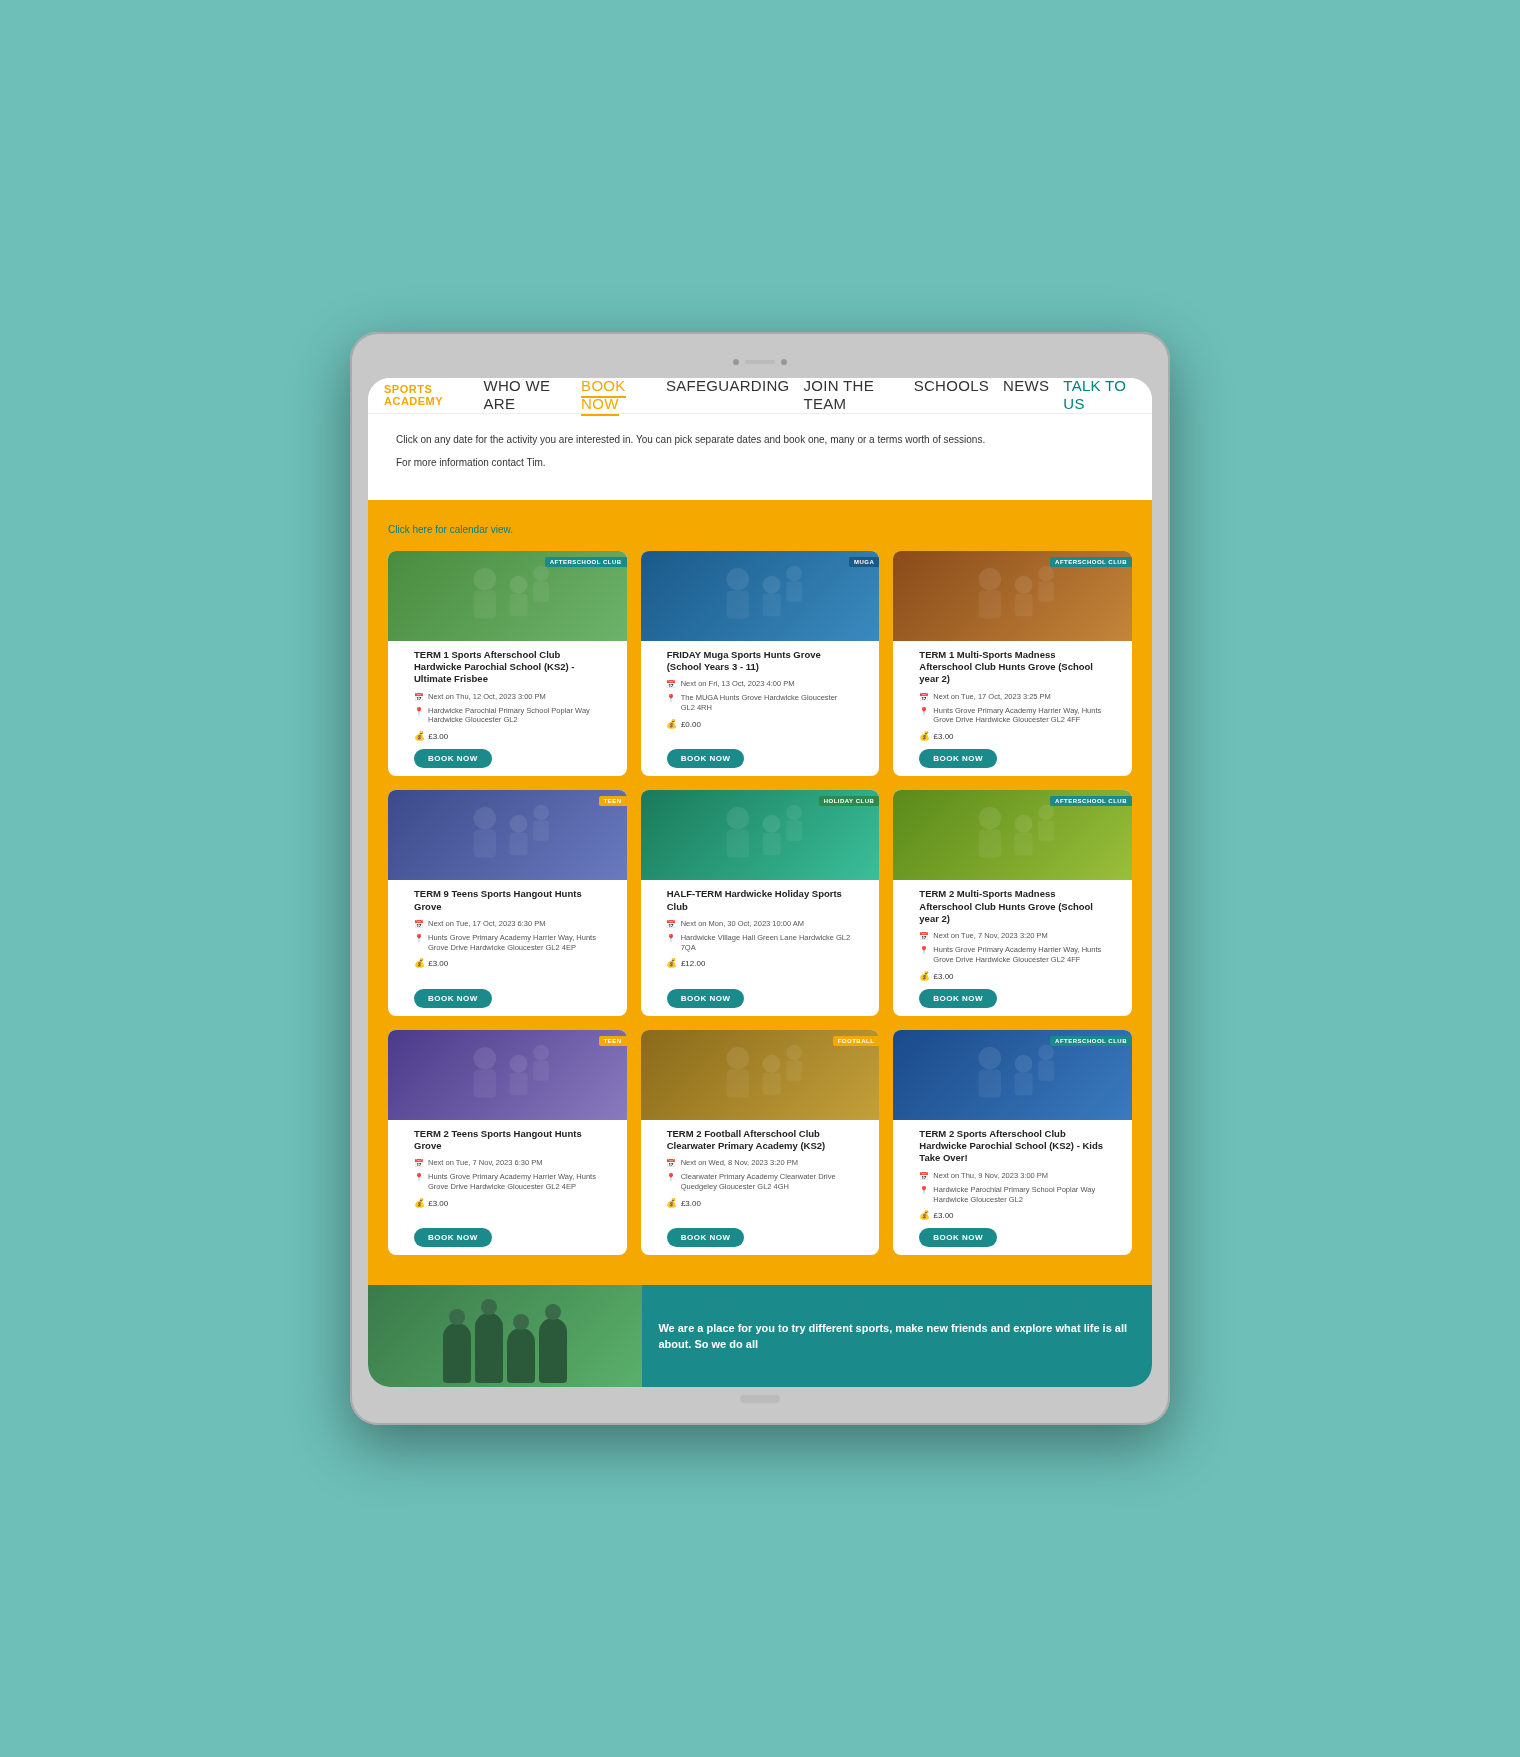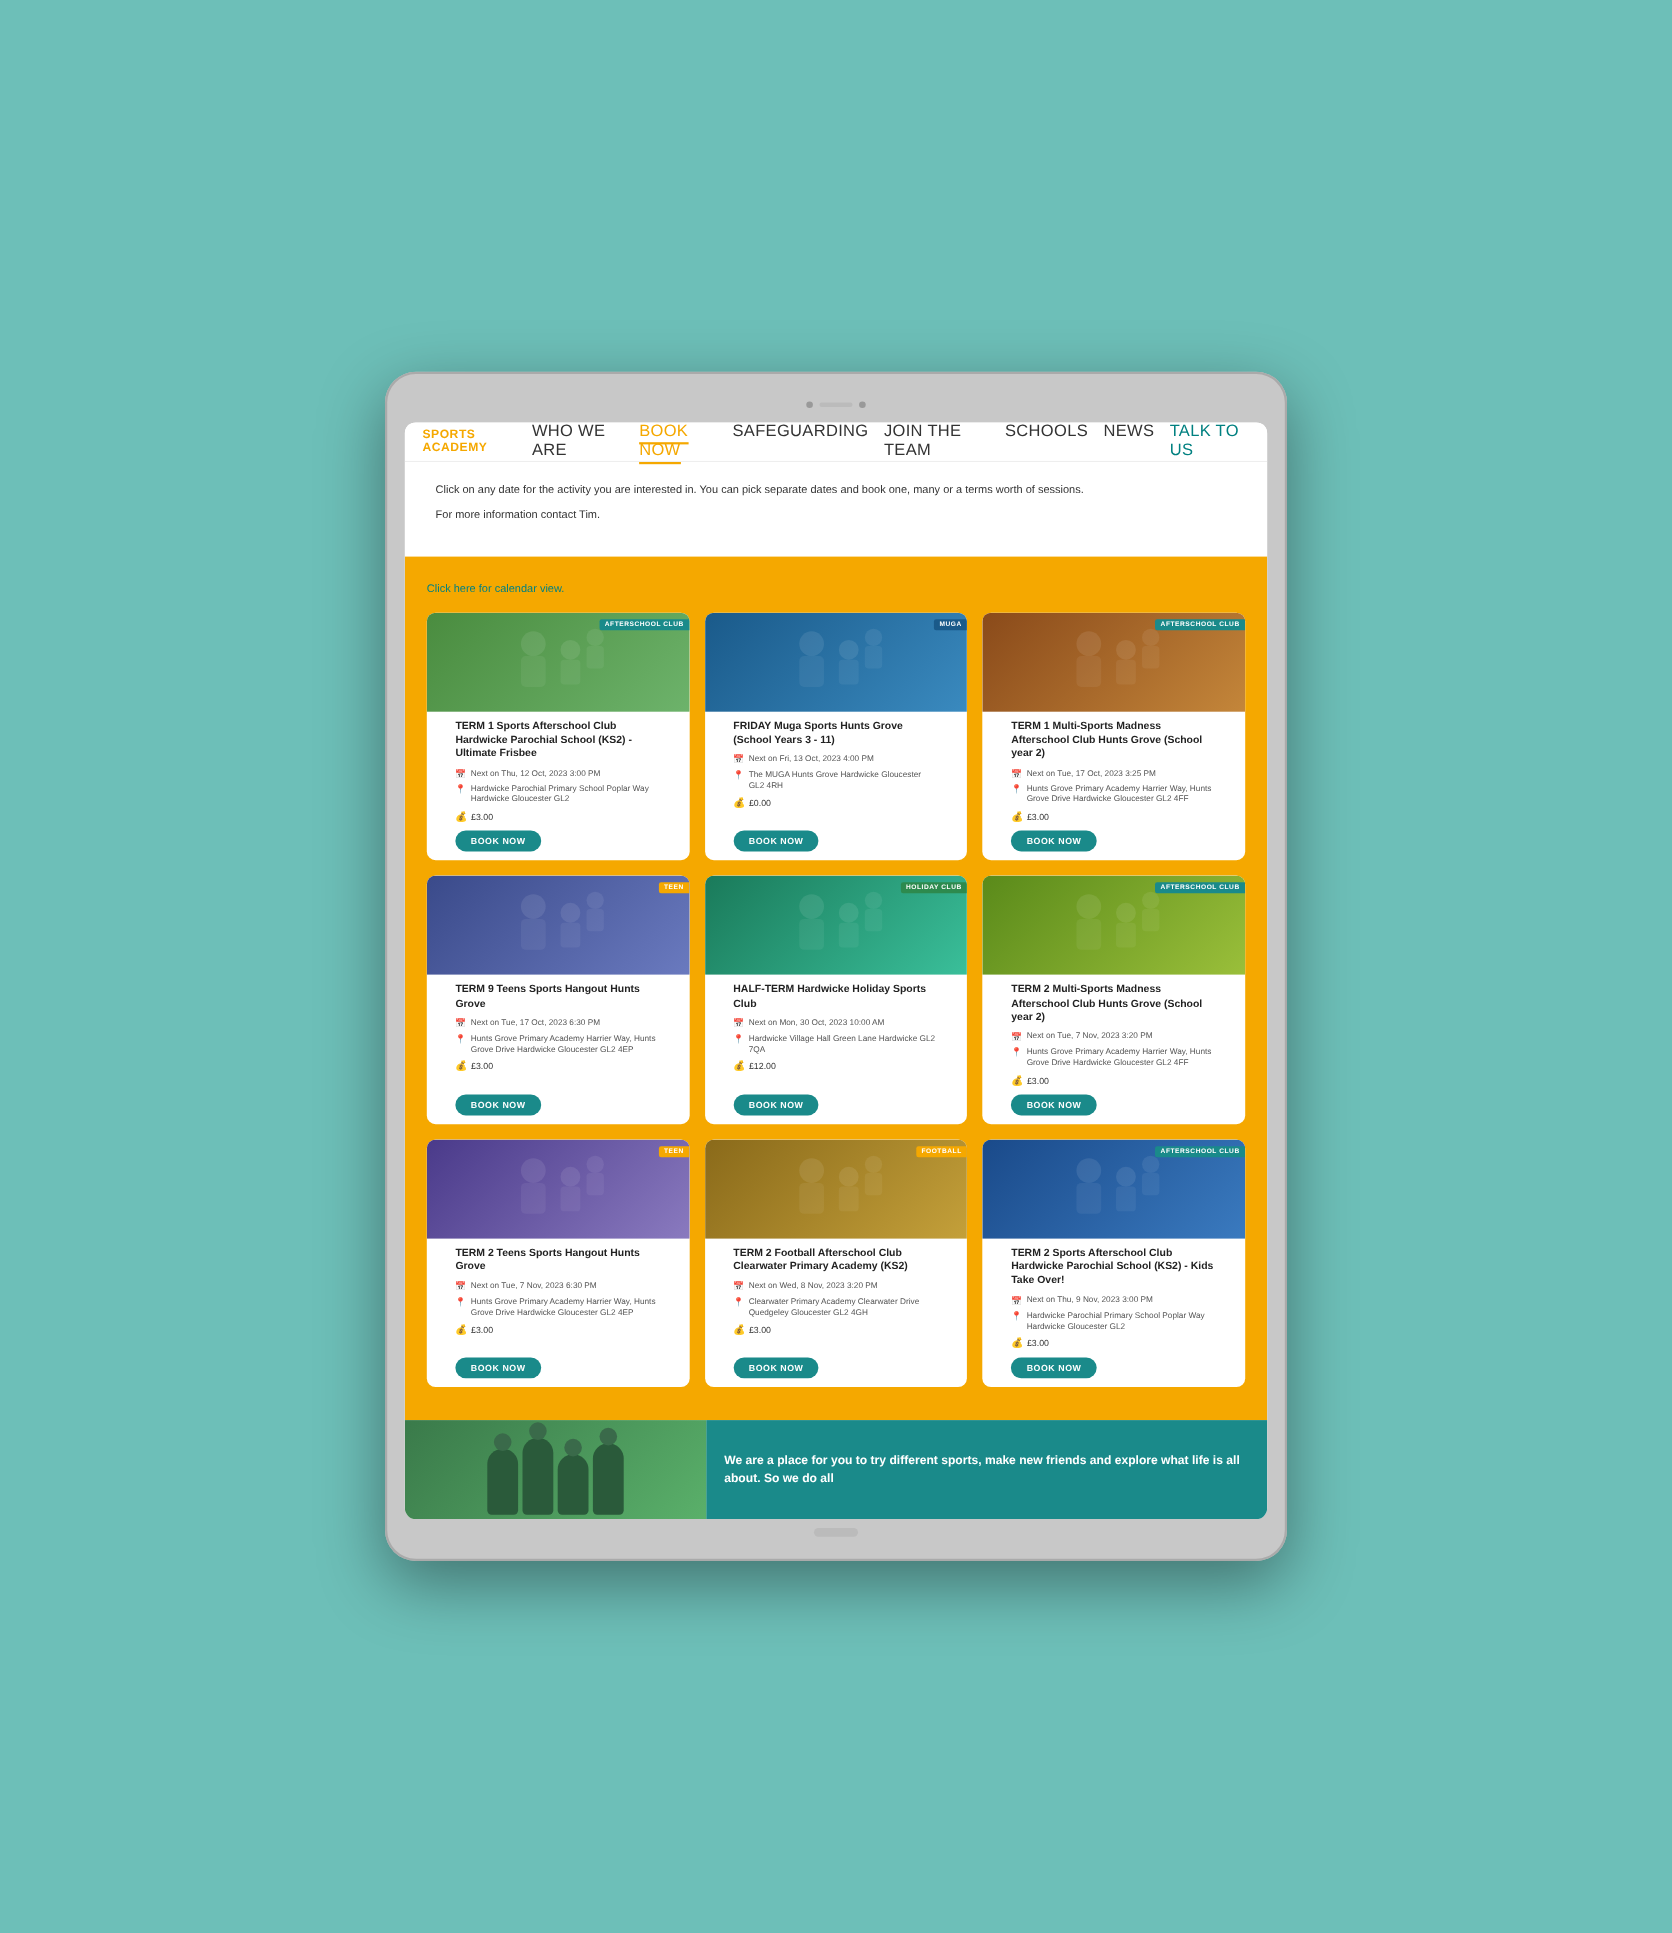--- a/index.html
+++ b/index.html
@@ -14,21 +14,21 @@
     .tablet-frame {
       width: 820px;
       background: #c8c8c8;
       border-radius: 28px;
       padding: 22px 18px;
       box-shadow: 0 20px 60px rgba(0,0,0,0.4), inset 0 0 0 2px #aaa;
       position: relative;
     }
     .tablet-screen {
       background: #fff;
-      border-radius: 10px;
+      border-radius: 22px;
       overflow: hidden;
       width: 100%;
     }
     
     .nav-bar {
       background: #fff;
       display: flex;
       align-items: center;
       padding: 0 16px;
       height: 36px;
@@ -206,21 +206,21 @@
       bottom: 0;
       left: 0;
       width: 100%;
       height: 100%;
       opacity: 0.3;
     }
 
     
     .footer-teaser {
       display: flex;
-      height: 90px;
+      height: 102px;
     }
     .footer-image {
       width: 35%;
       background: linear-gradient(135deg, #3a7a4a, #5ab06a);
       position: relative;
       overflow: hidden;
     }
     .footer-text-block {
       background: #1a8a8a;
       flex: 1;

